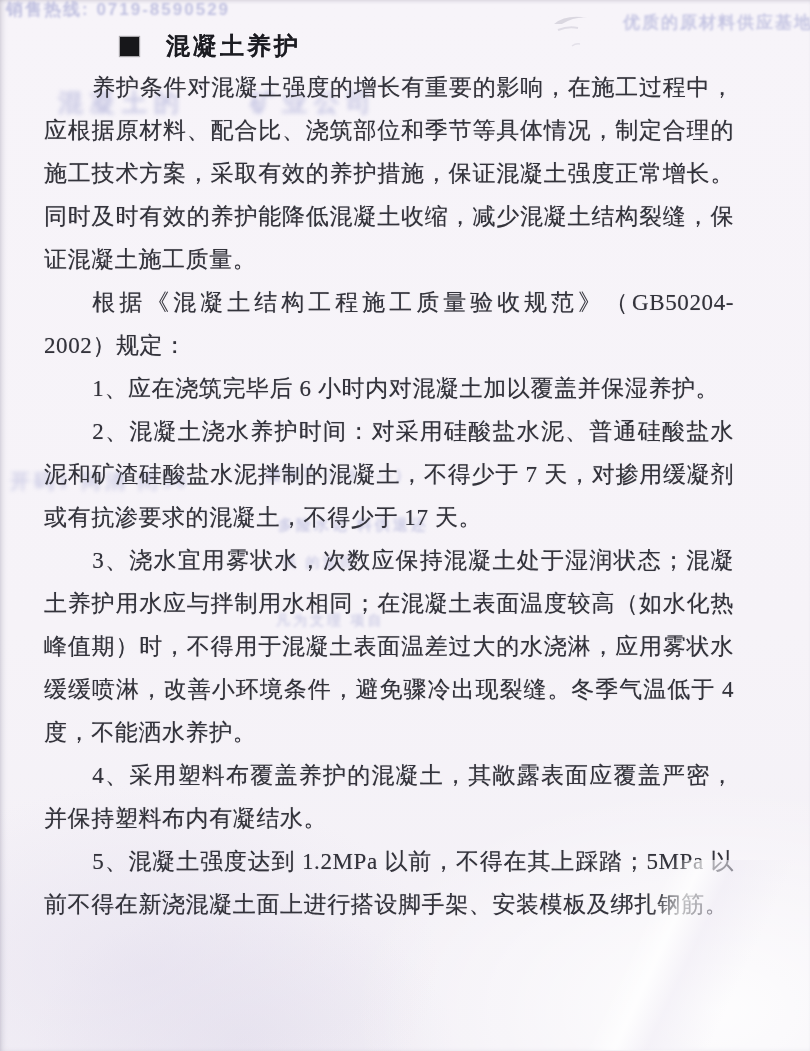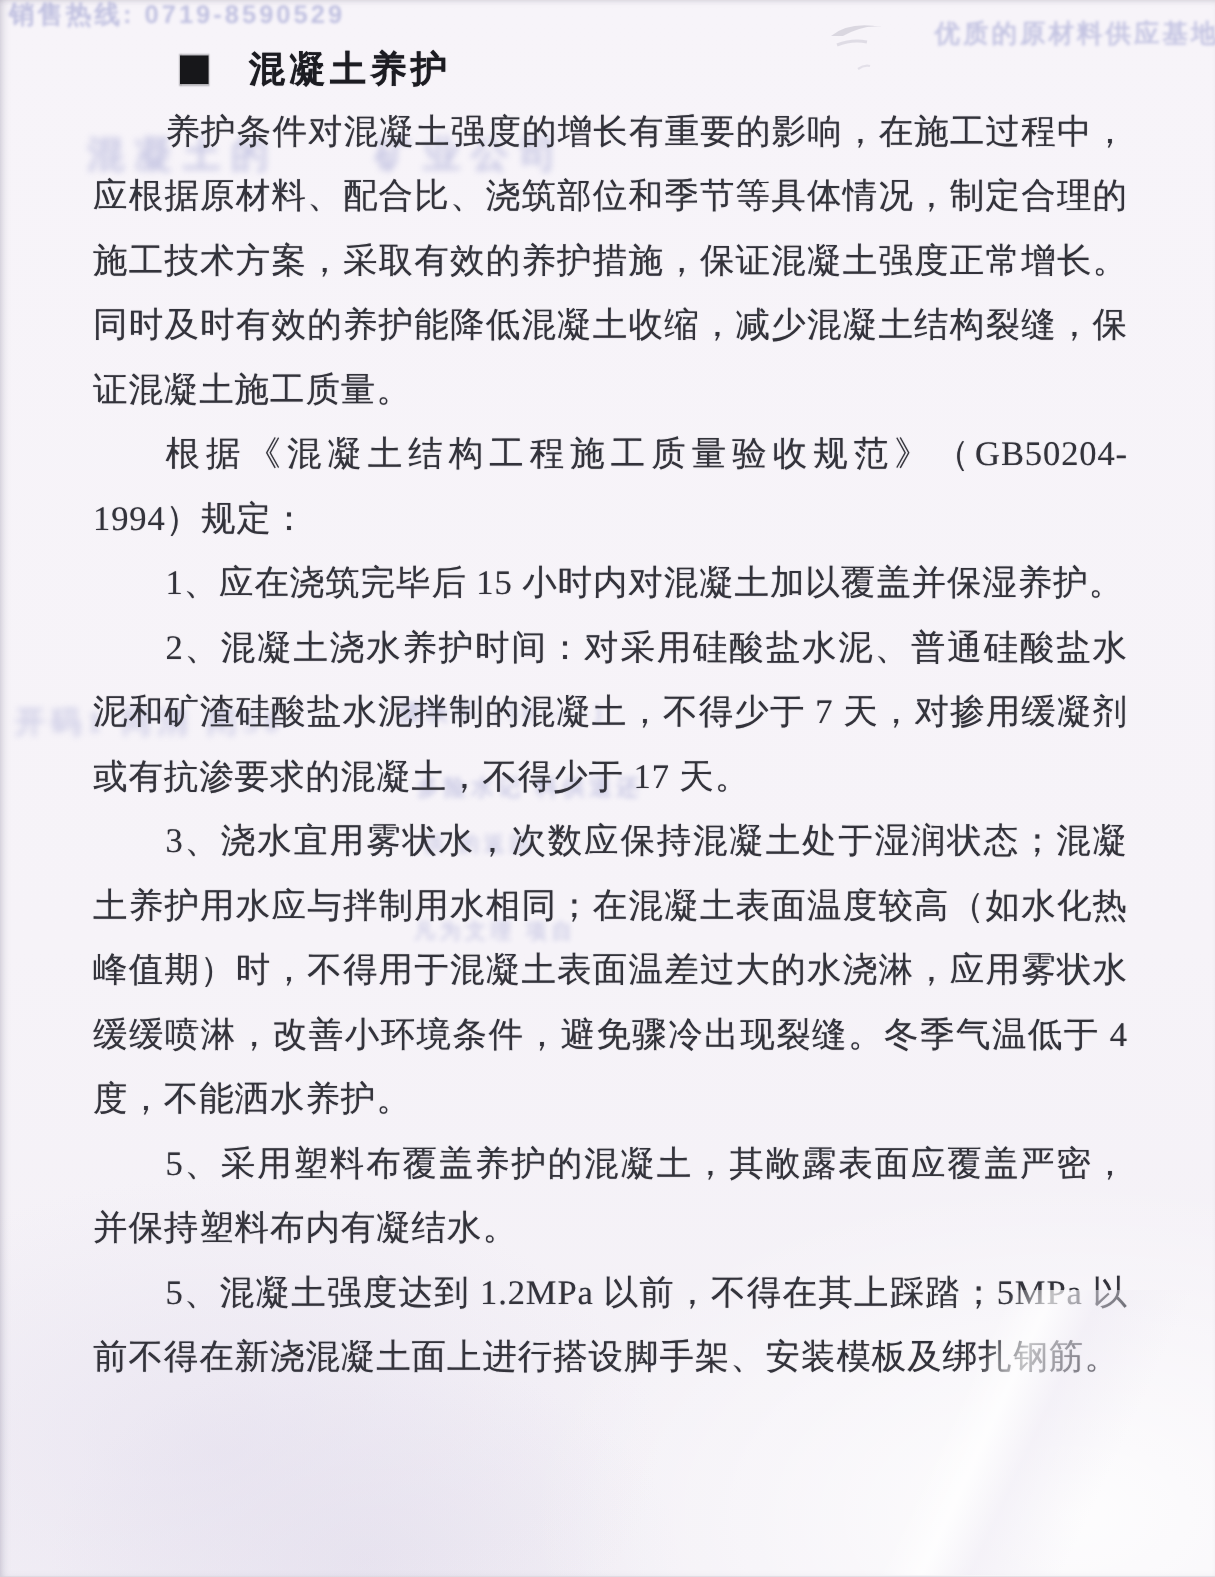--- a/index.html
+++ b/index.html
@@ -23,21 +23,21 @@
     pointer-events:none;
   }
 
   
   .heading{position:absolute;left:120px;top:30px;display:flex;align-items:center;gap:27px;}
   .bullet{width:19px;height:19px;background:#17171a;box-shadow:0 0 1px 1px rgba(23,23,26,.35);}
   .heading-title{font-size:24px;font-weight:bold;letter-spacing:3px;color:#1c1c22;
     text-shadow:0 0 .6px rgba(28,28,34,.7);}
 
   
-  .content{position:absolute;left:62px;top:66px;width:690px;}
+  .content{position:absolute;left:44px;top:66px;width:690px;}
   .content p{
     margin:0;font-size:23px;line-height:43px;letter-spacing:.6px;
     text-align:justify;text-indent:2.1em;color:#33333b;
     text-shadow:0 0 .7px rgba(60,60,70,.55);
   }
 
   
   .artifact{position:absolute;font-weight:bold;color:#8a8ec8;pointer-events:none;white-space:nowrap;}
   .a-phone{left:6px;top:-2px;font-size:17px;letter-spacing:2px;opacity:.5;filter:blur(1px);font-family:"Liberation Sans","DejaVu Sans",sans-serif;}
   .a-slogan{left:623px;top:11px;font-size:17px;letter-spacing:2px;opacity:.45;filter:blur(1.2px);font-family:"Liberation Sans","DejaVu Sans",sans-serif;}
@@ -70,22 +70,22 @@
   <div class="artifact a-f4">供 的返回</div>
   <div class="artifact a-f5">凡为文理 项自</div>
 
   <div class="heading">
     <span class="bullet"></span>
     <span class="heading-title">混凝土养护</span>
   </div>
 
   <div class="content">
     <p>养护条件对混凝土强度的增长有重要的影响，在施工过程中，应根据原材料、配合比、浇筑部位和季节等具体情况，制定合理的施工技术方案，采取有效的养护措施，保证混凝土强度正常增长。同时及时有效的养护能降低混凝土收缩，减少混凝土结构裂缝，保证混凝土施工质量。</p>
-    <p>根据《混凝土结构工程施工质量验收规范》（GB50204-1994）规定：</p>
-    <p>1、应在浇筑完毕后 15 小时内对混凝土加以覆盖并保湿养护。</p>
+    <p>根据《混凝土结构工程施工质量验收规范》（GB50204-2002）规定：</p>
+    <p>1、应在浇筑完毕后 6 小时内对混凝土加以覆盖并保湿养护。</p>
     <p>2、混凝土浇水养护时间：对采用硅酸盐水泥、普通硅酸盐水泥和矿渣硅酸盐水泥拌制的混凝土，不得少于 7 天，对掺用缓凝剂或有抗渗要求的混凝土，不得少于 17 天。</p>
     <p>3、浇水宜用雾状水，次数应保持混凝土处于湿润状态；混凝土养护用水应与拌制用水相同；在混凝土表面温度较高（如水化热峰值期）时，不得用于混凝土表面温差过大的水浇淋，应用雾状水缓缓喷淋，改善小环境条件，避免骤冷出现裂缝。冬季气温低于 4 度，不能洒水养护。</p>
-    <p>5、采用塑料布覆盖养护的混凝土，其敞露表面应覆盖严密，并保持塑料布内有凝结水。</p>
+    <p>4、采用塑料布覆盖养护的混凝土，其敞露表面应覆盖严密，并保持塑料布内有凝结水。</p>
     <p>5、混凝土强度达到 1.2MPa 以前，不得在其上踩踏；5MPa 以前不得在新浇混凝土面上进行搭设脚手架、安装模板及绑扎钢筋。</p>
   </div>
 
   <div class="crease"></div>
 </div>
 
 </body></html>

